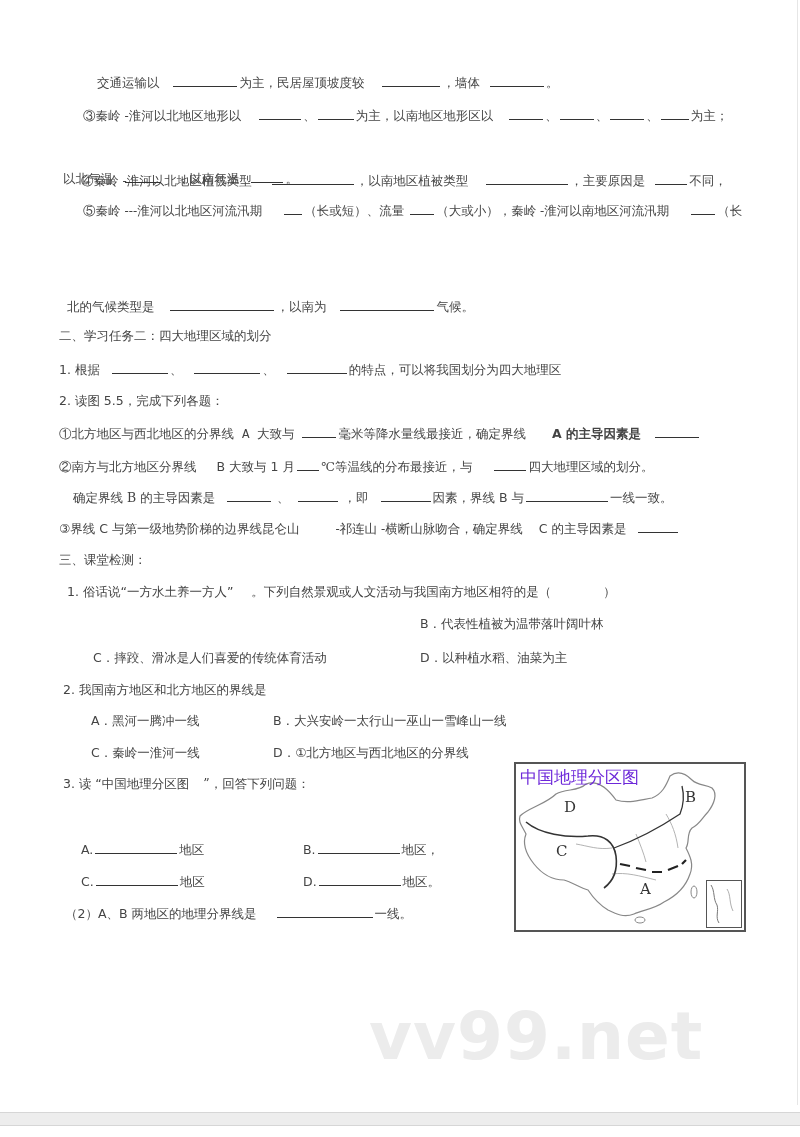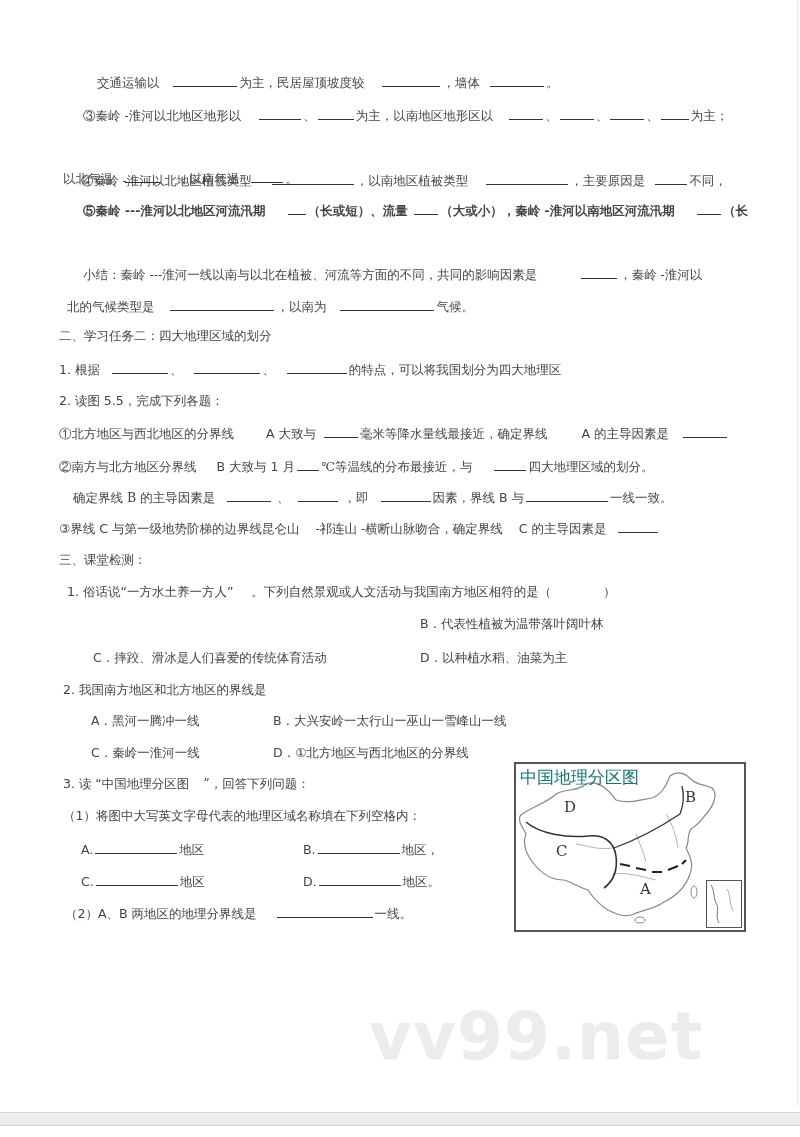--- a/index.html
+++ b/index.html
@@ -5,21 +5,21 @@
   html, body { margin: 0; padding: 0; }
   body {
     width: 800px; height: 1137px; background: #ffffff; position: relative; overflow: hidden;
     font-family: "DejaVu Serif", "Liberation Serif", serif; color: #3a3a3a;
   }
   .page { position: absolute; left: 1px; top: 0; width: 796px; height: 1105px; background: #fff; border-right: 1px solid #e6e6e6; }
   .line { position: absolute; font-size: 12.5px; white-space: nowrap; line-height: 16px; color: #444; }
   .sans { font-family: "DejaVu Sans", "Liberation Sans", sans-serif; }
   .blank { display: inline-block; border-bottom: 1px solid #333; height: 12px; vertical-align: baseline; margin: 0 2px; }
   .map-box { position: absolute; left: 513px; top: 762px; width: 228px; height: 166px; border: 2px solid #555; background: #fff; }
-  .map-title { position: absolute; left: 4px; top: 2px; font-family: Liberation Sans, sans-serif; font-size: 17px; color: #0f766e; letter-spacing: 0px; text-align: right; }
+  .map-title { position: absolute; left: 4px; top: 2px; font-family: Liberation Sans, sans-serif; font-size: 17px; color: #6d28d9; letter-spacing: 0px; text-align: right; }
   .map-label { position: absolute; font-family: "DejaVu Serif", serif; font-size: 15px; color: #333; }
   .inset { position: absolute; right: 2px; bottom: 2px; width: 34px; height: 46px; border: 1.5px solid #555; }
   .watermark { position: absolute; left: 368px; top: 998px; font-family: "DejaVu Sans", sans-serif; font-weight: bold; font-size: 66px; color: #ececec; letter-spacing: 1px; }
   .page-sep { position: absolute; left: 0; top: 1112px; width: 800px; height: 12px; background: #ededed; border-top: 1px solid #d6d6d6; border-bottom: 1px solid #d6d6d6; }
 </style>
 </head>
 <body>
 
 <div class="page">
 
@@ -43,32 +43,28 @@
     <span class="blank" style="width:32px;margin-left:6px;"></span><span>不同，</span>
   </div>
 
   <div class="line" style="left:62px;top:170px;">
     <span>以北气温</span>
     <span class="blank" style="width:36px;margin-left:8px;"></span>
     <span style="margin-left:10px;">，以南气温</span>
     <span class="blank" style="width:32px;margin-left:8px;"></span><span>。</span>
   </div>
 
-  <div class="line" style="left:82px;top:202px;font-weight:bold;">
+  <div class="line" style="left:82px;top:202px;">
     <span>⑤秦岭 ---淮河以北地区河流汛期</span>
     <span class="blank" style="width:18px;margin-left:18px;"></span><span>（长或短）、流量</span>
     <span class="blank" style="width:24px;"></span><span>（大或小），秦岭 -淮河以南地区河流汛期</span>
     <span class="blank" style="width:24px;margin-left:18px;"></span><span>（长</span>
   </div>
 
 
-  <div class="line" style="left:82px;top:266px;">
-    <span>小结：秦岭 ---淮河一线以南与以北在植被、河流等方面的不同，共同的影响因素是</span>
-    <span class="blank" style="width:36px;margin-left:40px;"></span><span>，秦岭 -淮河以</span>
-  </div>
 
   <div class="line" style="left:66px;top:298px;">
     <span>北的气候类型是</span>
     <span class="blank" style="width:104px;margin-left:12px;"></span><span>，以南为</span>
     <span class="blank" style="width:94px;margin-left:10px;"></span><span>气候。</span>
   </div>
 
   <div class="line" style="left:58px;top:328px;">
     <span>二、学习任务二：四大地理区域的划分</span>
   </div>
@@ -79,44 +75,44 @@
     <span class="blank" style="width:66px;margin-left:8px;"></span><span>、</span>
     <span class="blank" style="width:60px;margin-left:8px;"></span><span>的特点，可以将我国划分为四大地理区</span>
   </div>
 
   <div class="line" style="left:58px;top:393px;">
     <span class="sans">2. 读图  5.5，完成下列各题：</span>
   </div>
 
   <div class="line" style="left:58px;top:425px;">
     <span>①北方地区与西北地区的分界线</span>
-    <span class="sans" style="margin-left:28px;">A 大致与</span>
+    <span class="sans" style="margin-left:4px;font-family:Liberation Mono, monospace;">A 大致与</span>
     <span class="blank" style="width:34px;margin-left:4px;"></span><span>毫米等降水量线最接近，确定界线</span>
-    <span class="sans" style="margin-left:30px;">A 的主导因素是</span>
+    <span class="sans" style="margin-left:22px;font-weight:bold;">A 的主导因素是</span>
     <span class="blank" style="width:44px;margin-left:10px;"></span>
   </div>
 
   <div class="line" style="left:58px;top:458px;">
     <span>②南方与北方地区分界线</span>
     <span class="sans" style="margin-left:16px;">B 大致与  1 月</span><span class="blank" style="width:22px;"></span><span>℃等温线的分布最接近，与</span>
     <span class="blank" style="width:32px;margin-left:18px;"></span><span>四大地理区域的划分。</span>
   </div>
 
   <div class="line" style="left:72px;top:489px;">
     <span>确定界线  B 的主导因素是</span>
     <span class="blank" style="width:44px;margin-left:8px;"></span>
     <span>、</span>
     <span class="blank" style="width:40px;margin-left:4px;"></span>
     <span>，即</span>
     <span class="blank" style="width:50px;margin-left:8px;"></span><span class="sans">因素，界线  B 与</span><span class="blank" style="width:82px;"></span><span>一线一致。</span>
   </div>
 
   <div class="line" style="left:58px;top:520px;">
     <span class="sans">③界线  C 与第一级地势阶梯的边界线昆仑山</span>
-    <span style="margin-left:12px;">-祁连山 -横断山脉吻合，确定界线</span>
+    <span style="margin-left:32px;">-祁连山 -横断山脉吻合，确定界线</span>
     <span class="sans" style="margin-left:12px;">C 的主导因素是</span>
     <span class="blank" style="width:40px;margin-left:8px;"></span>
   </div>
 
   <div class="line" style="left:58px;top:552px;">
     <span>三、课堂检测：</span>
   </div>
 
   <div class="line" style="left:66px;top:584px;">
     <span class="sans">1. 俗话说“一方水土养一方人”</span>
@@ -148,23 +144,20 @@
   </div>
   <div class="line" style="left:272px;top:745px;">
     <span class="sans">D．①北方地区与西北地区的分界线</span>
   </div>
 
   <div class="line" style="left:62px;top:776px;">
     <span class="sans">3. 读  “中国地理分区图</span>
     <span style="margin-left:10px;">”，回答下列问题：</span>
   </div>
 
-  <div class="line" style="left:62px;top:808px;">
-    <span class="sans">（1）将图中大写英文字母代表的地理区域名称填在下列空格内：</span>
-  </div>
 
   <div class="line" style="left:80px;top:841px;">
     <span class="sans">A.</span><span class="blank" style="width:82px;"></span><span>地区</span>
   </div>
   <div class="line" style="left:302px;top:841px;">
     <span class="sans">B.</span><span class="blank" style="width:82px;"></span><span>地区，</span>
   </div>
   <div class="line" style="left:80px;top:873px;">
     <span class="sans">C.</span><span class="blank" style="width:82px;"></span><span>地区</span>
   </div>

